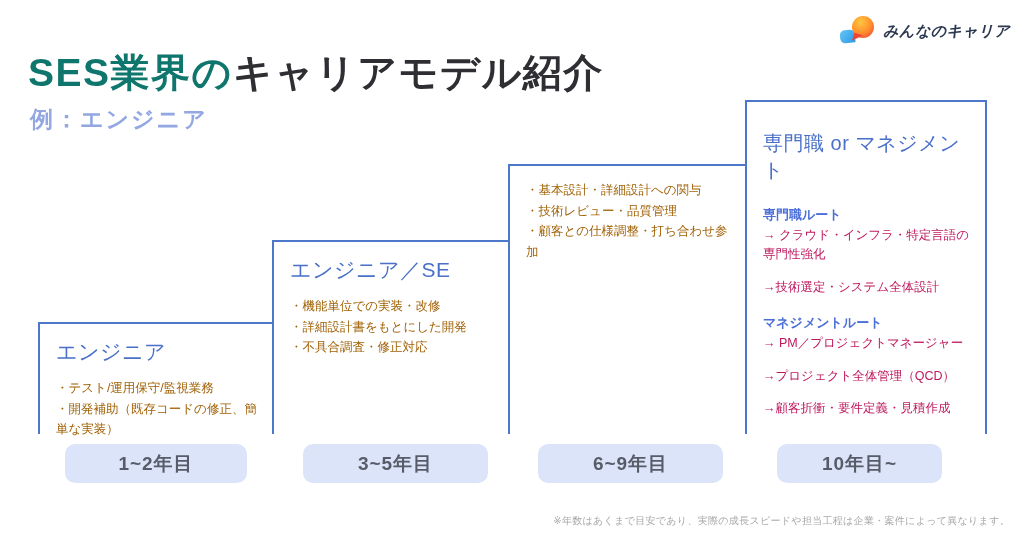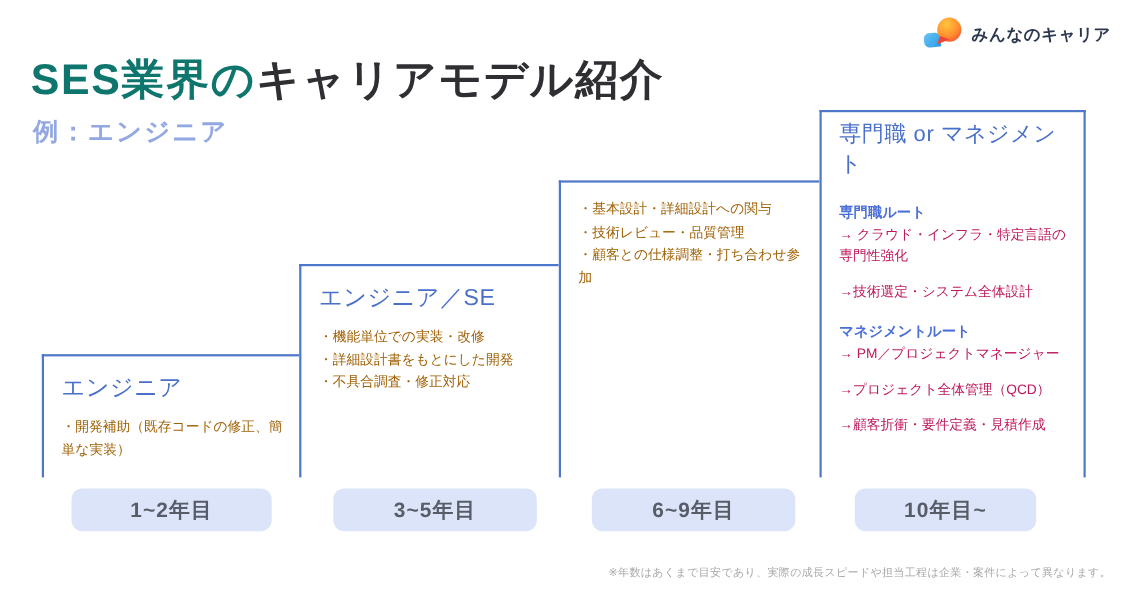--- a/index.html
+++ b/index.html
@@ -12,21 +12,21 @@
     position:absolute;left:28px;top:24px;
     font-size:39px;font-weight:800;letter-spacing:1.5px;line-height:1.2;
   }
   .page-title .hl{color:#0f766e;}
   .page-title .rest{color:#2e2e33;}
   .subtitle{
     position:absolute;left:30px;top:104px;
     font-size:23px;font-weight:800;letter-spacing:2px;color:#93a8e2;
   }
   
-  .brand{position:absolute;top:16px;right:14px;display:flex;align-items:center;gap:7px;}
+  .brand{position:absolute;top:16px;right:14px;display:flex;align-items:center;gap:7px;font-style:italic;}
   .logo-mark{position:relative;width:36px;height:30px;}
   .bubble-blue{
     position:absolute;left:0;bottom:3px;width:15px;height:13px;
     background:linear-gradient(135deg,#66c4f5,#2b9be6);
     border-radius:5px 5px 1px 5px;transform:rotate(-6deg);
   }
   .bubble-orange{
     position:absolute;right:2px;top:0;width:22px;height:22px;border-radius:50%;
     background:radial-gradient(circle at 38% 28%,#ffc63f,#ff8f2e 52%,#ef4436 92%);
   }
@@ -45,21 +45,21 @@
   }
   .step.last{border-right:2px solid #4d77c9;}
   .step-title{color:#4a70c9;font-size:21px;font-weight:500;letter-spacing:.5px;margin:0 0 12px 0;}
   .bullet{color:#a16207;font-size:12.5px;line-height:1.65;margin:0;}
   .route-label{color:#4b6fd8;font-size:13px;font-weight:700;margin:0 0 2px 0;}
   .route-item{color:#be185d;font-size:12.5px;line-height:1.55;margin:0 0 13px 0;}
   .route-gap{height:4px;}
   #step-1{left:38px; top:322px;width:234px;height:112px;}
   #step-2{left:272px;top:240px;width:236px;height:194px;}
   #step-3{left:508px;top:164px;width:237px;height:270px;}
-  #step-4{left:745px;top:100px;width:242px;height:334px;padding-top:6px;}
+  #step-4{left:745px;top:100px;width:242px;height:334px;padding-top:28px;}
   #step-4 .step-title{font-size:20px;margin-bottom:22px;}
   
   .pill{
     position:absolute;top:444px;height:39px;border-radius:10px;background:#dbe4f8;
     display:flex;align-items:center;justify-content:center;
     color:#575c68;font-size:19px;font-weight:800;letter-spacing:1px;
   }
   #pill-1{left:65px; width:182px;}
   #pill-2{left:303px;width:185px;}
   #pill-3{left:538px;width:185px;}
@@ -79,20 +79,21 @@
   <div class="brand">
     <div class="logo-mark">
       <div class="bubble-blue"></div>
       <div class="bubble-orange"></div>
     </div>
     <div class="brand-text">みんなのキャリア</div>
   </div>
 
   <div class="step" id="step-1">
     <div class="step-title">エンジニア</div>
+    <p class="bullet">・テスト/運用保守/監視業務</p>
     <p class="bullet">・開発補助（既存コードの修正、簡単な実装）</p>
   </div>
 
   <div class="step" id="step-2">
     <div class="step-title">エンジニア／SE</div>
     <p class="bullet">・機能単位での実装・改修</p>
     <p class="bullet">・詳細設計書をもとにした開発</p>
     <p class="bullet">・不具合調査・修正対応</p>
   </div>
 

